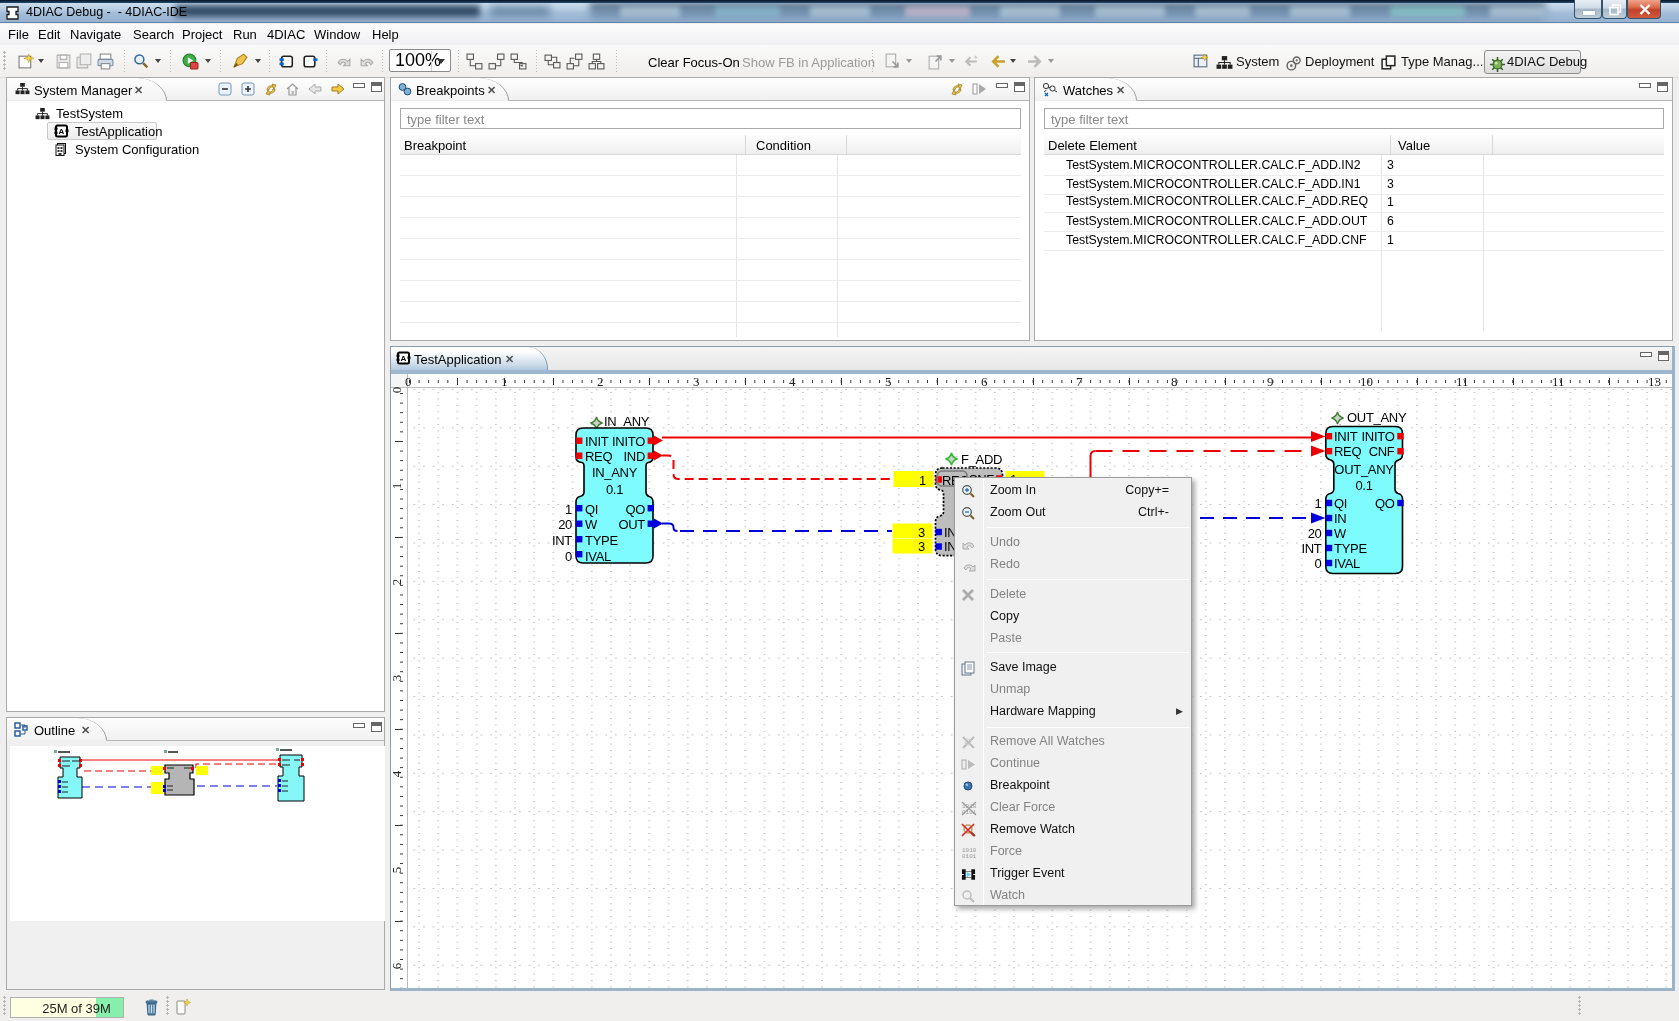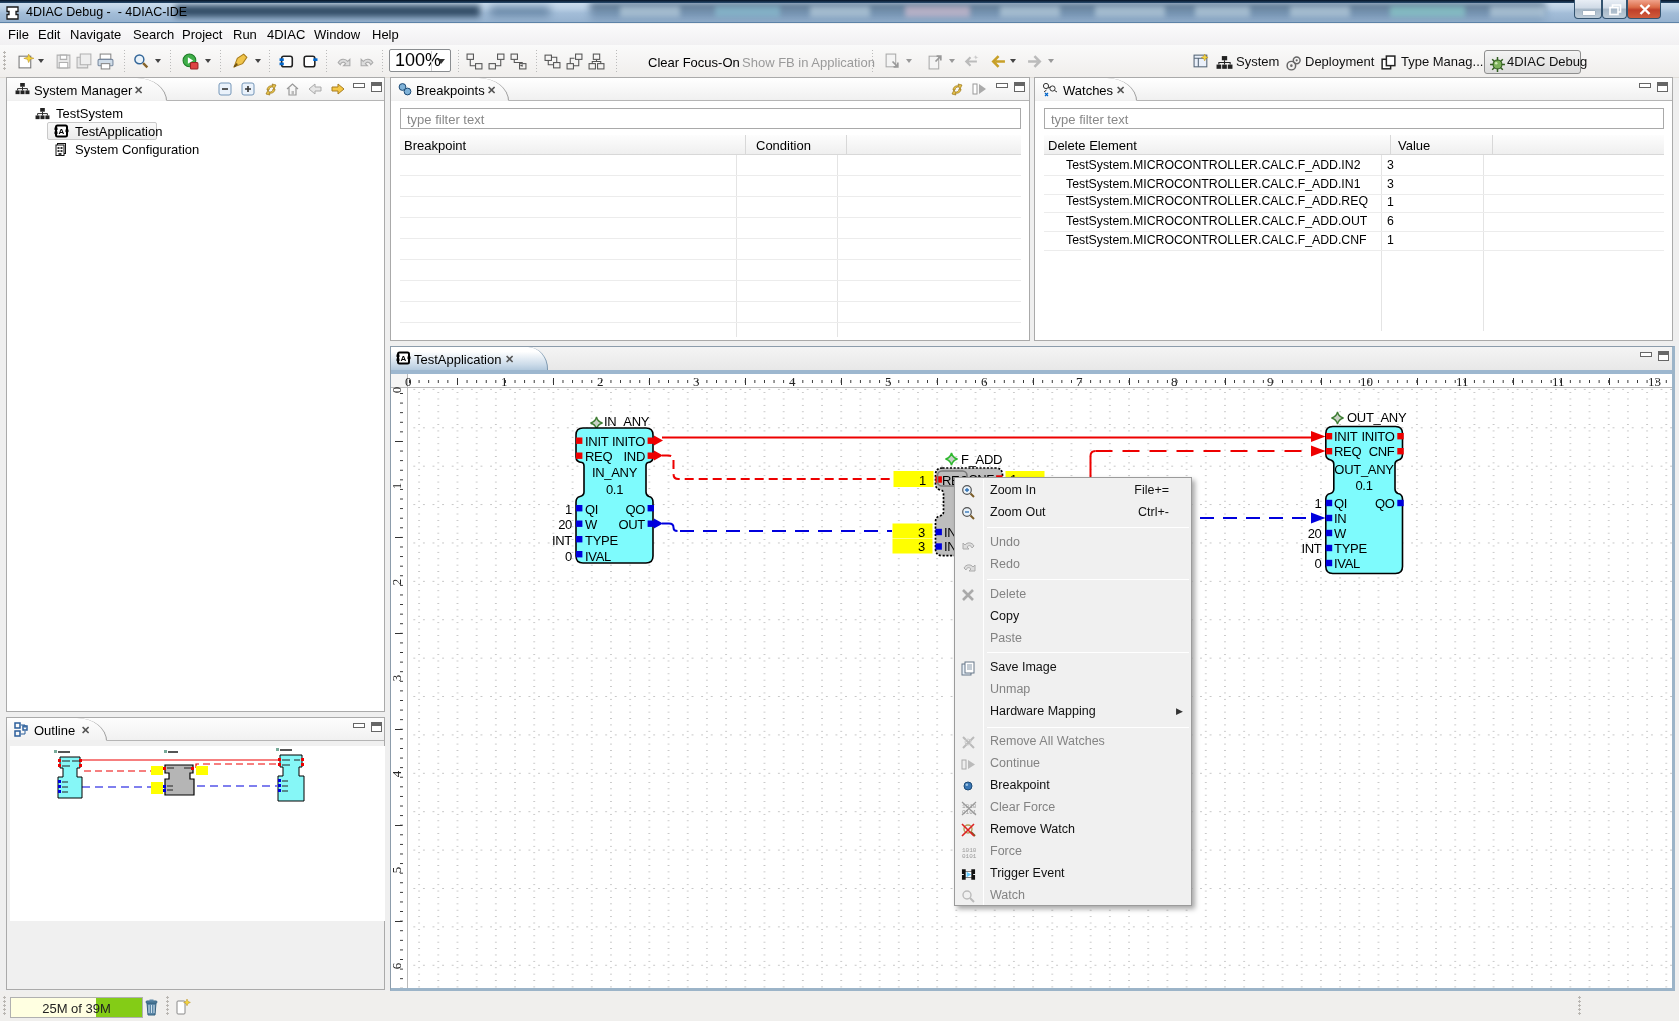--- a/index.html
+++ b/index.html
@@ -607,21 +607,21 @@
         <rect x="268" y="43" width="3" height="3" fill="#00d"></rect>
       <path d="M272,14 h8 M272,19 h8 M284,14 h6 M272,35 h6 M272,40 h6 M272,45 h6" stroke="#222" stroke-width="1.2"></path>
       <path d="M270,4 h12" stroke="#555" stroke-width="2"></path>
         <rect x="266" y="2" width="3" height="3" fill="#7a9"></rect>
     </g>
   </svg>
 </div>
 
 <div class="abs" id="statusbar" style="left:0;top:991px;width:1679px;height:30px;background:#f0efed">
   <div class="grip" style="left:3px;top:5px"></div>
-  <div class="abs" style="left:10px;top:6px;width:133px;height:21px;border:1px solid #b0b0b0;background:#84cc16">
+  <div class="abs" style="left:10px;top:6px;width:114px;height:21px;border:1px solid #b0b0b0;background:#86efac">
     <div class="abs" style="left:0;top:0;width:85px;height:19px;background:#ffffe1"></div>
     <div class="abs" style="left:0;top:3px;width:131px;text-align:center;font-size:13px;color:#222">25M of 39M</div>
   </div>
   <svg class="abs" style="left:143px;top:6px" width="17" height="20" viewBox="0 0 17 20">
       <path d="M4 6h9l-1 12H5z" fill="#5b87a8" stroke="#33607f"></path>
       <path d="M6 8v8M8.5 8v8M11 8v8" stroke="#cfe0ec" stroke-width="1"></path>
       <rect x="3" y="4" width="11" height="2" rx="1" fill="#5b87a8" stroke="#33607f"></rect>
       <rect x="6.5" y="2.5" width="4" height="2" fill="#5b87a8"></rect>
     </svg>
   <div class="grip" style="left:166px;top:5px"></div>
@@ -629,21 +629,21 @@
       <rect x="1" y="3" width="8" height="13" rx="1" fill="#fff" stroke="#888"></rect>
       <path d="M11 1l1 2.4 2.4 1-2.4 1-1 2.4-1-2.4L7.6 4.4l2.4-1z" fill="#f3d63e" stroke="#b98c1d" stroke-width=".5"></path>
     </svg>
   <div class="grip" style="left:1578px;top:5px"></div>
 </div>
 
 <div class="abs" id="ctx" style="left:954px;top:477px;width:238px;height:429px;background:#f0f0f0;border:1px solid #9b9b9b;box-shadow:3px 3px 5px rgba(0,0,0,0.35);font-size:12.5px;z-index:50">
   <div class="abs" style="left:28px;top:1px;width:1px;height:426px;background:#e2e2e2;border-right:1px solid #fff"></div>
   <div class="mi" style="top:2px">
       <span class="mt">Zoom In</span>
-      <span class="ms">File+=</span>
+      <span class="ms">Copy+=</span>
     </div>
   <div class="mi" style="top:24px">
       <span class="mt">Zoom Out</span>
       <span class="ms">Ctrl+-</span>
     </div>
   <div class="msep" style="top:49px"></div>
   <div class="mi" style="top:54px">
       <span class="mt gray">Undo</span>
     </div>
   <div class="mi" style="top:76px">

